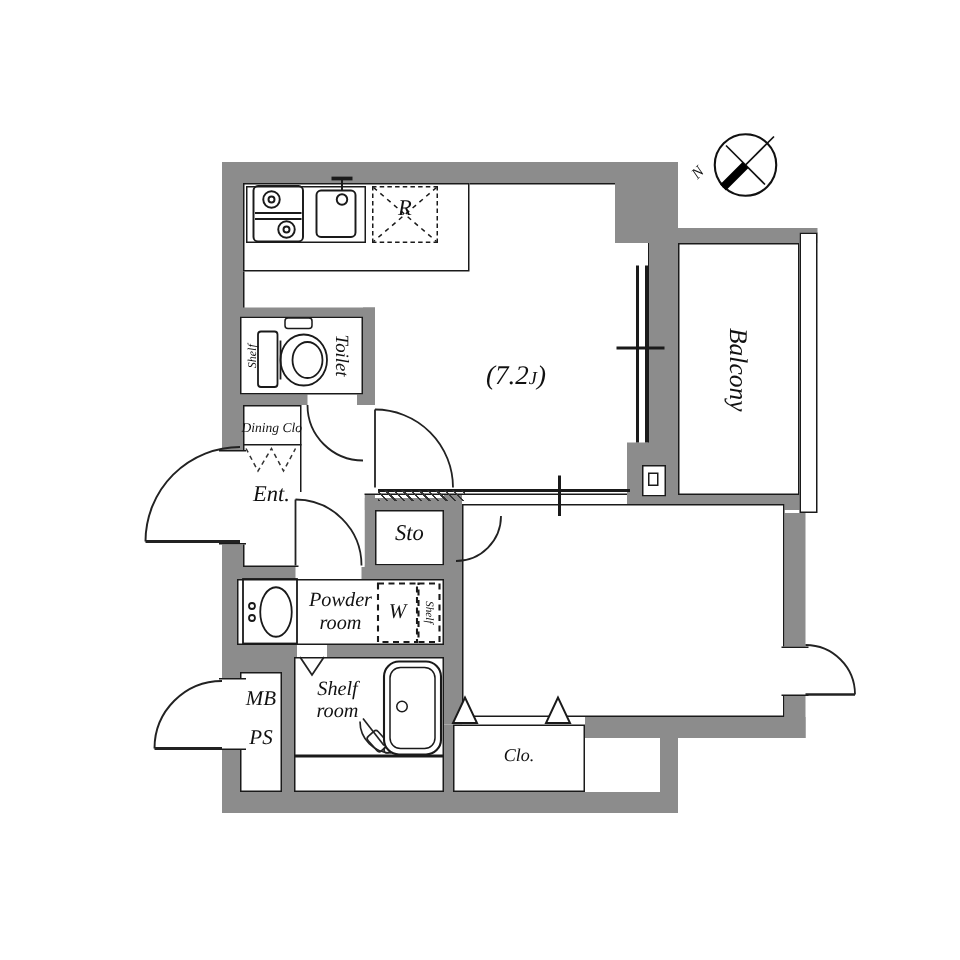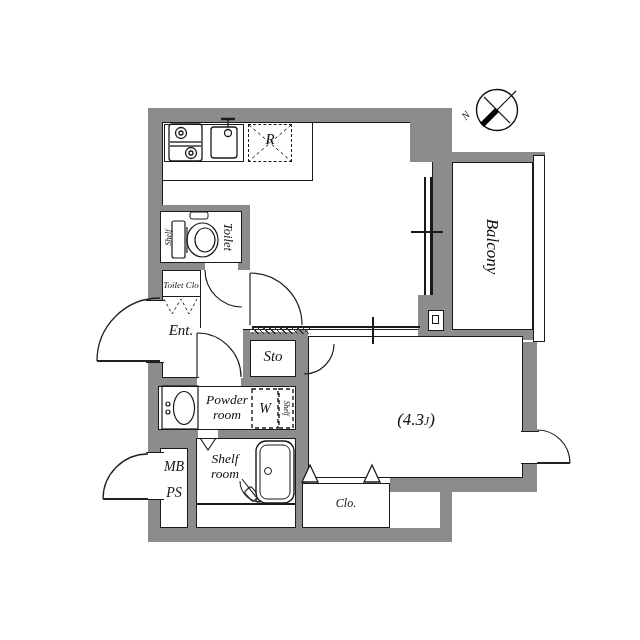--- a/index.html
+++ b/index.html
@@ -184,31 +184,31 @@
     </g>
 
     <g>
       <circle cx="497" cy="110" r="20.5" stroke="#111" fill="#fff" stroke-width="1.4"></circle>
       <line x1="484" y1="97" x2="510" y2="123" stroke="#111" stroke-width="1.1"></line>
       <line x1="516" y1="91" x2="482" y2="125" stroke="#111" stroke-width="1.1"></line>
       <line x1="497" y1="110" x2="482" y2="125" stroke="#000" stroke-width="5.5"></line>
     </g>
   </svg>
 
-
-  <div class="lbl" style="left:316px;top:410px;width:200px;font-size:17px;">
-    <span>(4.3</span><span class="smallcap">J</span><span>)</span>
+  <div class="lbl" style="left:244px;top:240px;width:200px;font-size:18px;">
+    <span>(7.2</span><span class="smallcap">J</span><span>)</span>
   </div>
+
 
   <div class="lbl rot90" style="left:432px;top:237px;width:120px;font-size:17px;">Balcony</div>
 
   <div class="lbl rot90" style="left:198px;top:230px;width:60px;font-size:12.5px;">Toilet</div>
   <div class="lbl rotm90" style="left:149px;top:233px;width:40px;font-size:8px;">Shelf</div>
 
-  <div class="lbl" style="left:161px;top:280px;width:40px;font-size:9px;">Toilet Clo</div>
+  <div class="lbl" style="left:161px;top:280px;width:40px;font-size:9px;">Dining Clo</div>
   <div class="lbl" style="left:159px;top:322px;width:44px;font-size:15px;">Ent.</div>
   <div class="lbl" style="left:250px;top:348px;width:46px;font-size:15px;">Sto</div>
 
   <div class="lbl" style="left:196px;top:392px;width:62px;font-size:13.5px;">
     <span>Powder</span><br>
     <span>room</span>
   </div>
   <div class="lbl" style="left:252px;top:401px;width:26px;font-size:14px;">W</div>
   <div class="lbl rot90" style="left:268px;top:404px;width:36px;font-size:7.5px;">Shelf</div>
 

